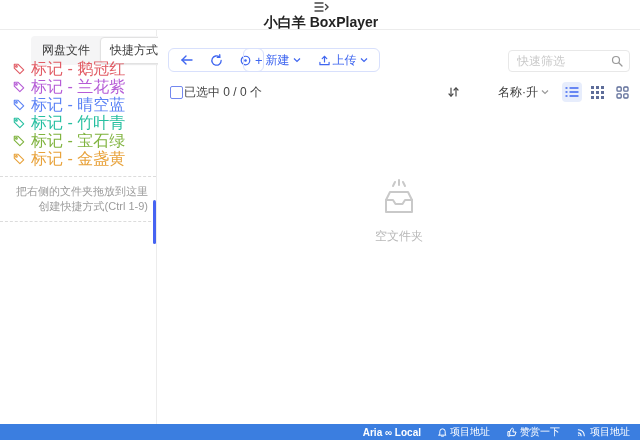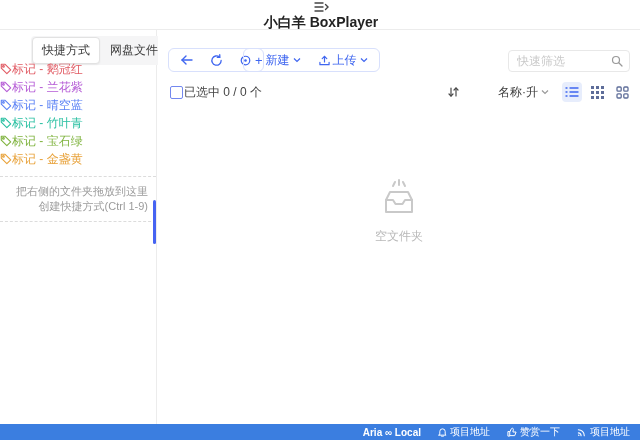--- a/index.html
+++ b/index.html
@@ -19,21 +19,21 @@
   .header-right{margin-left:auto;display:flex;align-items:center;gap:13px;padding-right:12px;}
   .login-pill{width:20px;height:20px;border-radius:50%;background:var(--loginbg);color:#fff;font-size:7px;display:flex;align-items:center;justify-content:center;cursor:pointer;line-height:1;letter-spacing:0;}
   .hicon{color:#555;font-size:14px;line-height:1;cursor:pointer;display:flex;align-items:center;}
 
   
   .sidebar{position:absolute;top:30px;left:0;width:157px;bottom:16px;background:#fff;border-right:1px solid #ececec;}
   .seg{position:absolute;top:6px;left:31px;display:flex;background:#f5f5f6;border-radius:4px;padding:1px;}
   .seg-tab{font-size:12px;color:#3c3c3c;padding:4px 9px;border-radius:4px;cursor:pointer;white-space:nowrap;border:1px solid transparent;}
   .seg-tab.active{background:#fff;border:1px solid #e2e2e2;box-shadow:0 1px 2px rgba(0,0,0,.06);}
   .tag-list{position:absolute;top:30px;left:0;right:0;}
-  .tag-row{display:flex;align-items:center;height:18px;font-size:12px;cursor:pointer;white-space:nowrap;}
+  .tag-row{display:flex;align-items:center;gap:6px;height:18px;padding-left:13px;font-size:16px;cursor:pointer;white-space:nowrap;}
   .dropzone{position:absolute;top:146px;left:0;right:0;border-top:1px dashed #dcdcdc;border-bottom:1px dashed #dcdcdc;padding:7px 8px 7px 0;text-align:right;color:#9b9b9b;font-size:11px;line-height:15px;}
   .side-scroll{position:absolute;right:0;top:170px;width:3px;height:44px;background:#4663f2;border-radius:2px;}
 
   
   .main{position:absolute;top:30px;left:158px;right:0;bottom:16px;background:#fff;}
   .tool-group{position:absolute;top:18px;display:inline-flex;align-items:center;height:24px;border:1px solid #d8e0fc;border-radius:6px;padding:0 11px;gap:16px;color:var(--accent);}
   .tg1{left:10px;}
   .tg2{left:85px;gap:18px;}
   .tool-btn{display:flex;align-items:center;gap:3px;color:var(--accent);font-size:12px;cursor:pointer;white-space:nowrap;}
   .search-box{position:absolute;top:20px;right:10px;width:122px;height:22px;border:1px solid #e8e8e8;border-radius:4px;display:flex;align-items:center;}
@@ -89,22 +89,22 @@
             <line x1="1.5" y1="10.5" x2="5" y2="7"></line>
           </g>
         </svg>
     </div>
     <div class="hicon" style="font-size:16px;">×</div>
   </div>
 </div>
 
 <div class="sidebar">
   <div class="seg">
+    <div class="seg-tab">网盘文件</div>
     <div class="seg-tab active">快捷方式</div>
-    <div class="seg-tab">网盘文件</div>
   </div>
   <div class="tag-list">
     <div class="tag-row" style="color: rgb(225, 91, 100);">
       <svg width="12" height="12" viewBox="0 0 14 14">
           <g stroke="currentColor" stroke-width="1.3" fill="none" stroke-linejoin="round">
             <path d="M1.5 6 V1.5 H6 L12.5 8 L8 12.5 Z"></path>
             <circle cx="4" cy="4" r="1"></circle>
           </g>
         </svg>
       <span>标记 - 鹅冠红</span>

